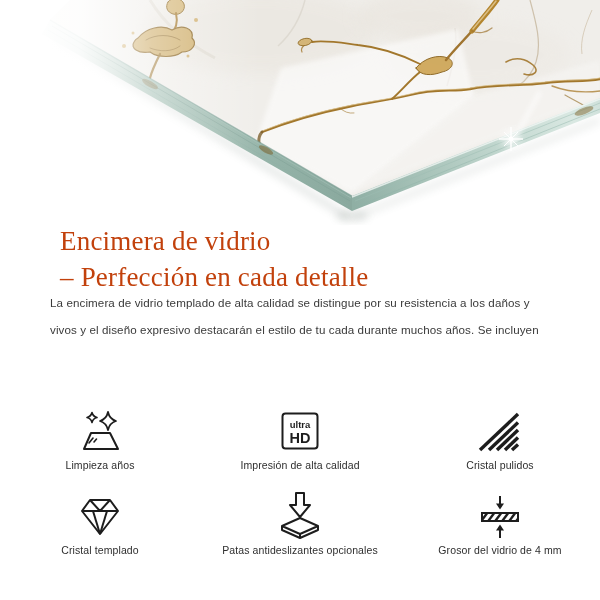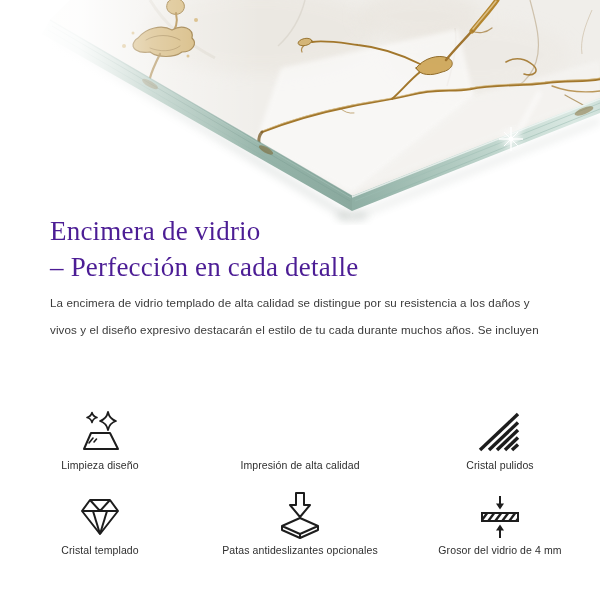--- a/index.html
+++ b/index.html
@@ -6,24 +6,24 @@
   body{
     width:600px;height:600px;position:relative;overflow:hidden;
     background:#ffffff;
     font-family:"Liberation Sans", sans-serif;
     -webkit-font-smoothing:antialiased;
   }
   .hero{position:absolute;top:0;left:0;width:600px;height:230px;}
   .hero svg{display:block;}
 
   .heading{
-    position:absolute;left:50px;top:213px;margin:0;
+    position:absolute;left:50px;top:213px;margin:10px;
     font-family:"Liberation Serif", serif;
     font-weight:400;font-size:27px;line-height:36px;
-    color:#4c1d95;letter-spacing:.2px;z-index:3;
+    color:#c2410c;letter-spacing:.2px;z-index:3;
   }
   .para{
     position:absolute;left:50px;top:289px;width:520px;z-index:3;
     font-size:11.6px;line-height:27px;color:#3a3a3a;letter-spacing:.1px;
   }
   .para .pline{white-space:nowrap;}
 
   .features{
     position:absolute;left:0;top:398px;width:600px;z-index:3;
     display:grid;grid-template-columns:repeat(3,1fr);
@@ -187,24 +187,31 @@
   <div class="feature">
     <div class="icon">
       <svg width="46" height="46" viewBox="0 0 46 46" fill="none" stroke-width="2" stroke-linejoin="round" stroke-linecap="round">
         <path d="M7,41 L14,25 L33,25 L41,41 Z"></path>
         <path d="M12,35 L16,30" stroke-width="1.6"></path>
         <path d="M17,34 L19.5,31" stroke-width="1.6"></path>
         <path d="M31,4 Q32.5,11 39,13 Q32.5,15 31,22 Q29.5,15 23,13 Q29.5,11 31,4 Z" fill="#ffffff" stroke-width="1.8"></path>
         <path d="M15,4.5 Q16,8.5 20,9.5 Q16,10.5 15,14.5 Q14,10.5 10,9.5 Q14,8.5 15,4.5 Z" fill="#ffffff" stroke-width="1.6"></path>
       </svg>
     </div>
-    <div class="label">Limpieza diseño</div>
-  </div>
-
-  <div class="feature">
+    <div class="label">Limpieza años</div>
+  </div>
+
+  <div class="feature">
+    <div class="icon">
+      <svg width="46" height="46" viewBox="0 0 46 46" fill="none" stroke-width="2">
+        <rect x="5.5" y="5.5" width="35" height="35" rx="3"></rect>
+        <text x="23" y="20" text-anchor="middle" class="badge-top" stroke="none">ultra</text>
+        <text x="23" y="35" text-anchor="middle" class="badge-bottom" stroke="none">HD</text>
+      </svg>
+    </div>
     <div class="label">Impresión de alta calidad</div>
   </div>
 
   <div class="feature">
     <div class="icon">
       <svg width="46" height="44" viewBox="0 0 46 44" fill="none" stroke-width="3.4" stroke-linecap="butt">
         <line x1="3" y1="40" x2="41" y2="4"></line>
         <line x1="12" y1="40" x2="41" y2="12.5"></line>
         <line x1="20" y1="40" x2="41" y2="20"></line>
         <line x1="28" y1="40" x2="41" y2="27.5"></line>

